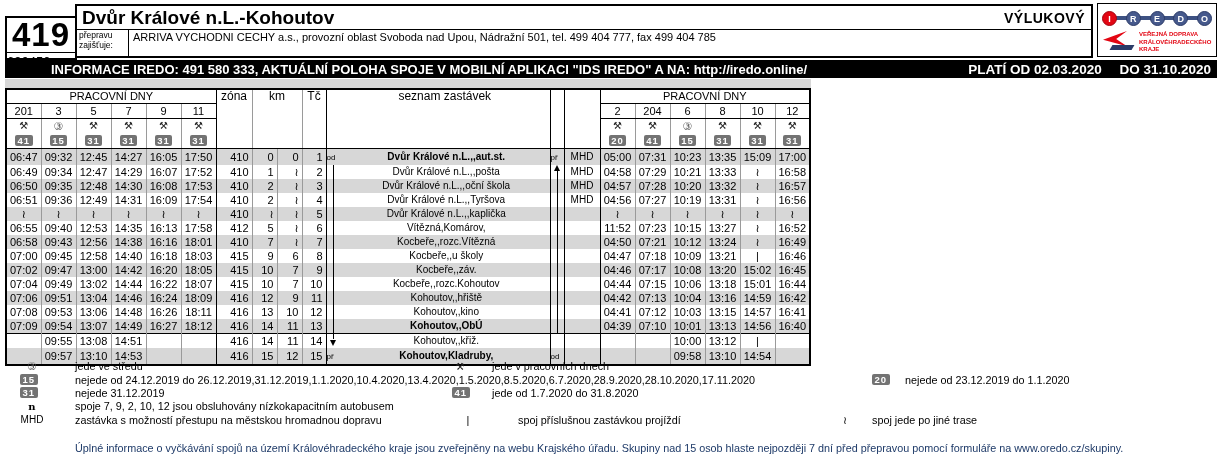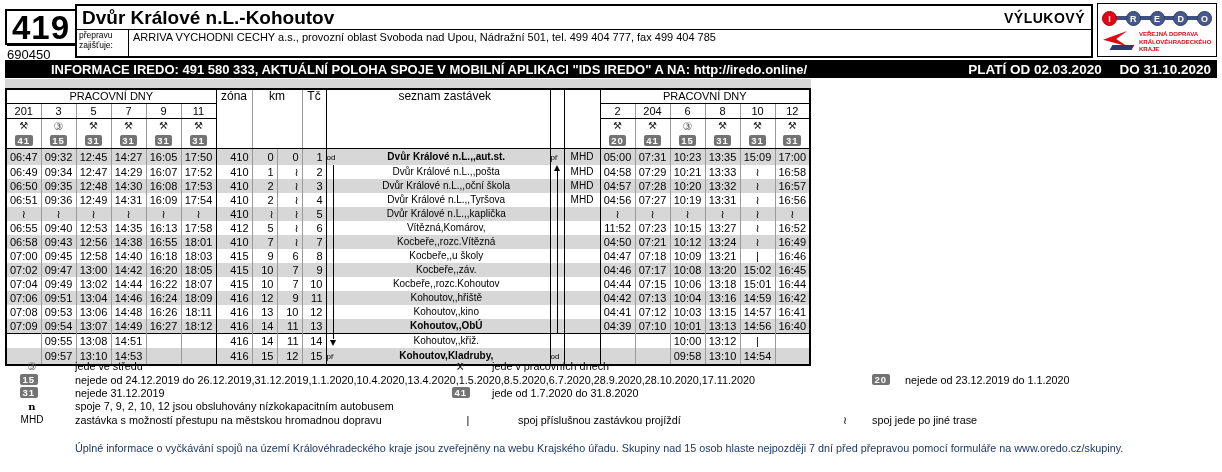--- a/index.html
+++ b/index.html
@@ -1,19 +1,19 @@
 <!DOCTYPE html>
 <html><head>
 <meta charset="utf-8">
 <style>
   html,body{margin:0;padding:0;background:#fff;}
   .canvas{position:relative;width:1222px;height:472px;background:#fff;color:#000;
           font-family:"Liberation Sans",sans-serif;overflow:hidden;}
   
-  #box419{position:absolute;left:5px;top:9px;width:72px;height:36px;border:2px solid #000;box-sizing:border-box;}
+  #box419{position:absolute;left:5px;top:16px;width:72px;height:44px;border:2px solid #000;box-sizing:border-box;}
   #box419 .big{height:34px;line-height:34px;text-align:center;font-size:33px;font-weight:bold;border-bottom:1px solid #000;letter-spacing:1px;}
   #box419 .code{height:17px;line-height:17px;text-align:left;font-size:13px;}
   #hdrmain{position:absolute;left:75px;top:4px;width:1018px;height:54px;border:2px solid #000;box-sizing:border-box;}
   .titlerow{height:23px;border-bottom:1px solid #000;display:flex;align-items:center;justify-content:space-between;}
   .title{font-size:19px;font-weight:bold;padding-left:5px;white-space:nowrap;}
   .vyluk{font-size:14px;font-weight:bold;padding-right:6px;letter-spacing:.5px;}
   .carrierrow{display:flex;height:27px;}
   .clabel{width:52px;border-right:1px solid #000;font-size:8.5px;line-height:9.5px;padding:1px 2px;box-sizing:border-box;}
   .ctext{font-size:11px;padding:1px 4px;white-space:nowrap;}
   
@@ -358,21 +358,21 @@
           <td class="t gsep">10:15</td>
           <td class="t gsep">13:27</td>
           <td class="t gsep">≀</td>
           <td class="t ">16:52</td>
         </tr>
         <tr class="">
           <td class="t gsep">06:58</td>
           <td class="t gsep">09:43</td>
           <td class="t gsep">12:56</td>
           <td class="t gsep">14:38</td>
-          <td class="t gsep">16:55</td>
+          <td class="t gsep">16:16</td>
           <td class="t bR">18:01</td>
           <td class="nc gsep">410</td>
           <td class="nc gsep">7</td>
           <td class="nc gsep">≀</td>
           <td class="nc bR">7</td>
           <td class="mark">
             <span class="vl full"></span>
           </td>
           <td class="stop bR">Kocbeře,,rozc.Vítězná</td>
           <td class="mark bR">

